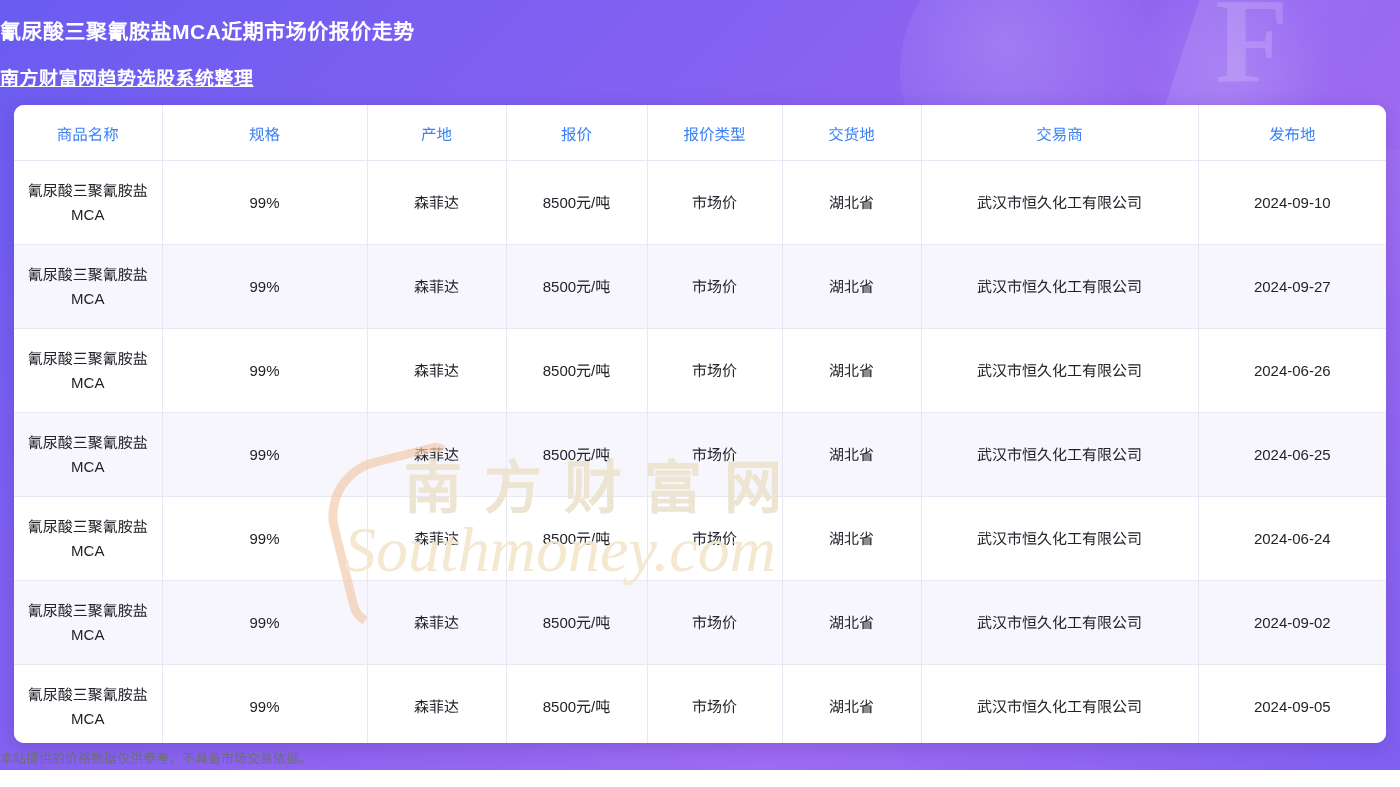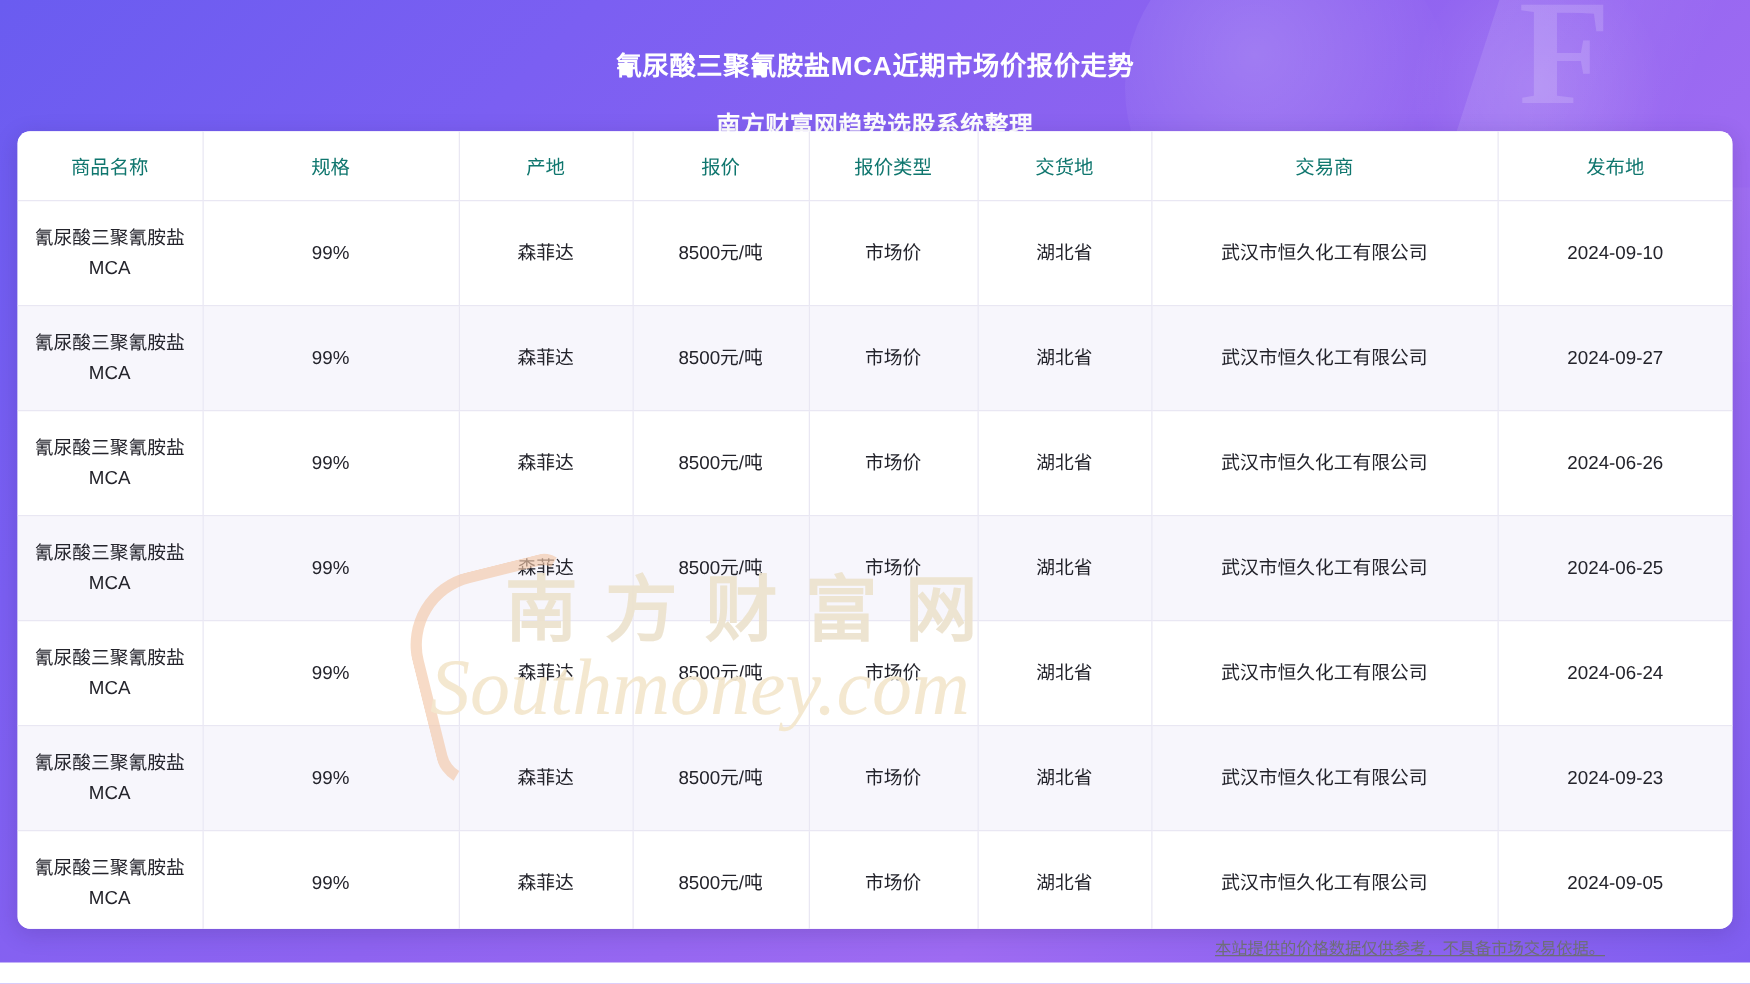--- a/index.html
+++ b/index.html
@@ -58,22 +58,22 @@
   .deco-4 {
     position: absolute;
     top: 150px; left: 1150px;
     width: 300px; height: 140px;
     background: linear-gradient(120deg, rgba(255,255,255,0.07), rgba(255,255,255,0));
     transform: skewX(-20deg);
   }
 
   .title-block {
     position: relative;
-    padding-top: 38px;
-    text-align: center;
+    padding-top: 16px;
+    text-align: left;
     color: #ffffff;
     z-index: 3;
   }
   .title-main {
     font-size: 21px;
     font-weight: bold;
     letter-spacing: 0.5px;
     line-height: 1.5;
   }
   .title-sub {
@@ -116,21 +116,21 @@
   }
   table.price-table th:last-child,
   table.price-table td:last-child {
     border-right: none;
   }
   table.price-table thead th {
     height: 55px;
     font-weight: normal;
     font-size: 15.5px;
     background: #ffffff;
-    color: #0f766e;
+    color: #3b82f6;
   }
   table.price-table tbody td {
     height: 83px;
     line-height: 1.55;
   }
   tbody tr:nth-child(even) {
     background: #f7f6fc;
   }
   tbody tr:nth-child(odd) {
     background: #ffffff;
@@ -193,25 +193,24 @@
     border-bottom-color: transparent;
     border-radius: 60px 20px 70px 30px;
     transform: rotate(-14deg);
   }
 
   .footnote {
     position: absolute;
     top: 748px;
     left: 0;
     width: 1284px;
-    text-align: right;
+    text-align: left;
     font-size: 13px;
     color: #6e6e78;
     z-index: 5;
-    text-decoration: underline;
   }
 
   .bottom-strip {
     position: absolute;
     left: 0;
     top: 770px;
     width: 1400px;
     height: 17px;
     background: #ffffff;
     z-index: 2;
@@ -316,21 +315,21 @@
           <td>2024-06-24</td>
         </tr>
         <tr>
           <td class="name-cell">氰尿酸三聚氰胺盐MCA</td>
           <td>99%</td>
           <td>森菲达</td>
           <td>8500元/吨</td>
           <td>市场价</td>
           <td>湖北省</td>
           <td>武汉市恒久化工有限公司</td>
-          <td>2024-09-23</td>
+          <td>2024-09-02</td>
         </tr>
         <tr>
           <td class="name-cell">氰尿酸三聚氰胺盐MCA</td>
           <td>99%</td>
           <td>森菲达</td>
           <td>8500元/吨</td>
           <td>市场价</td>
           <td>湖北省</td>
           <td>武汉市恒久化工有限公司</td>
           <td>2024-09-05</td>

